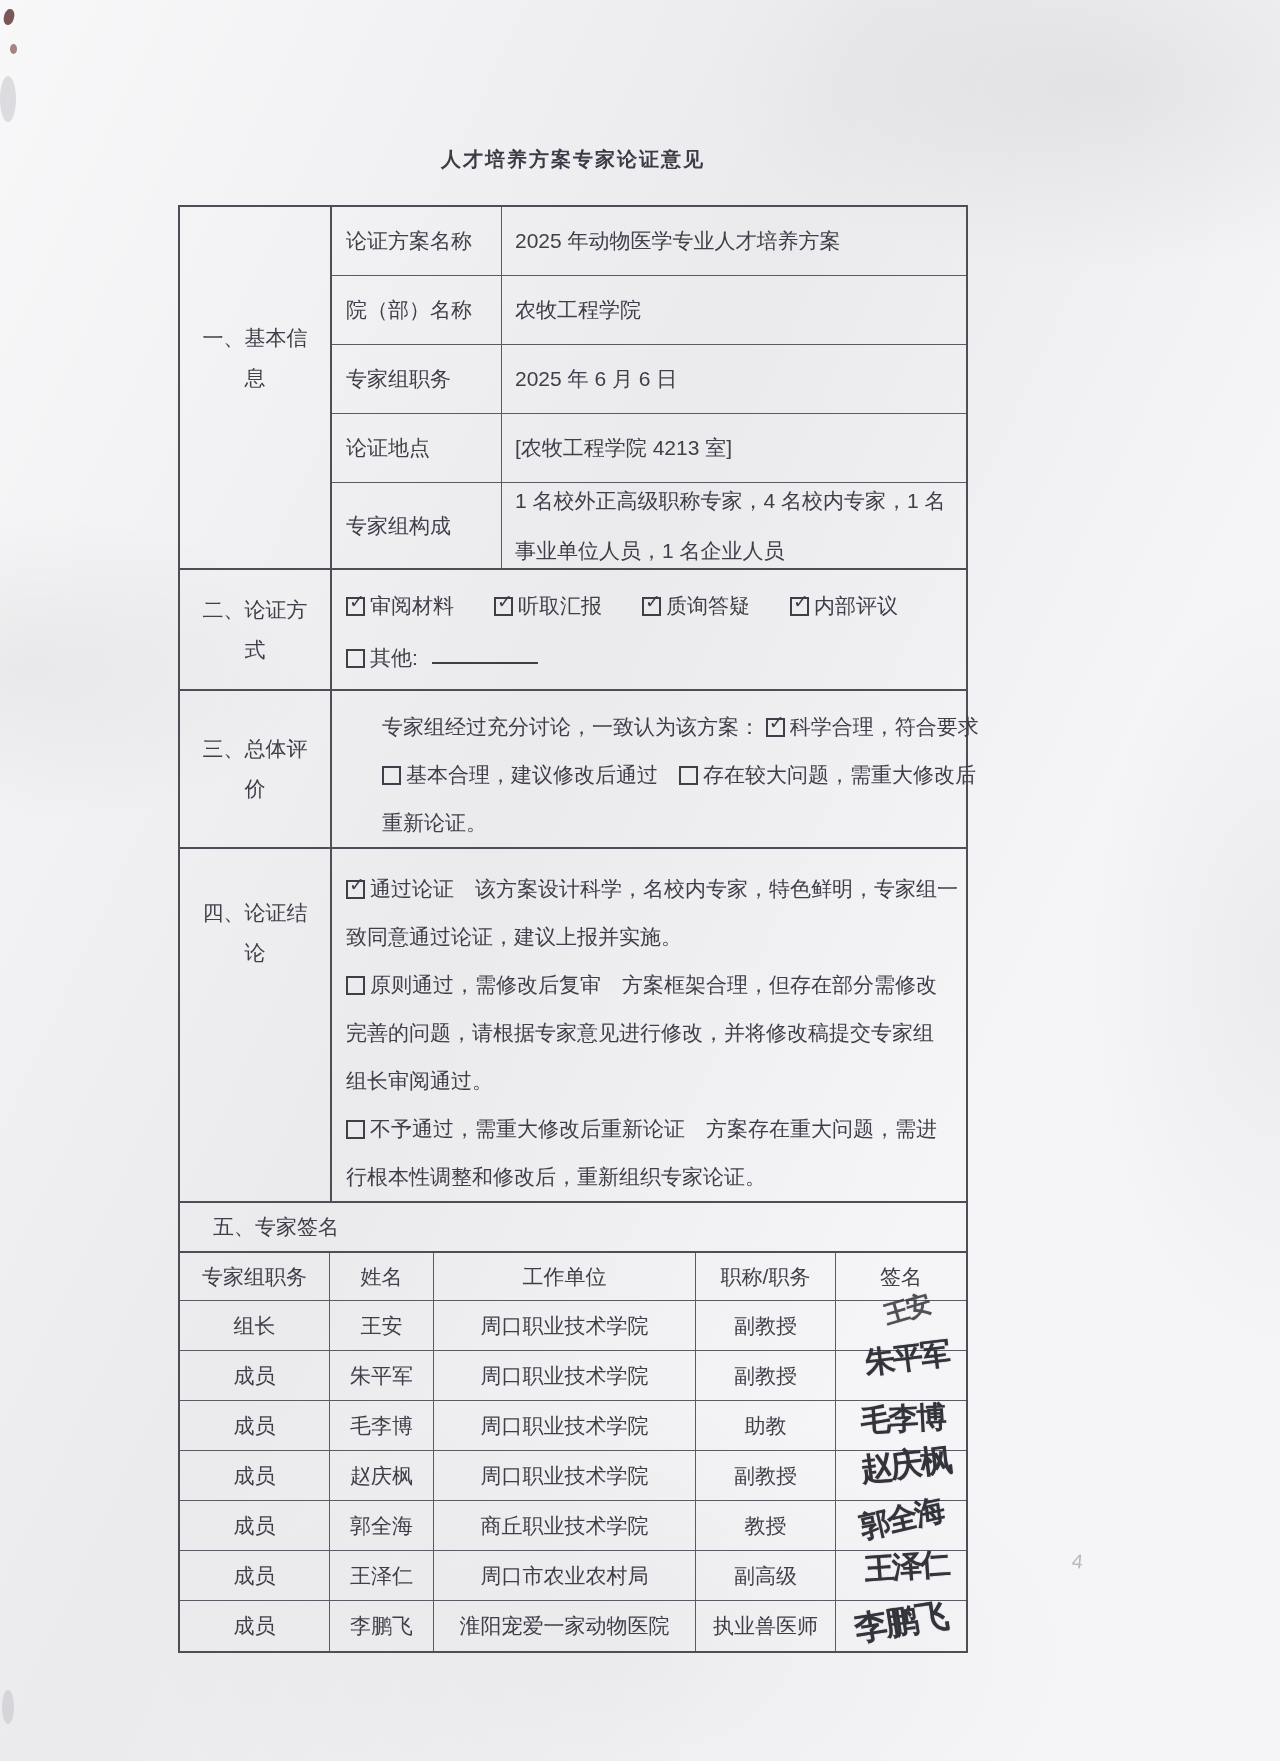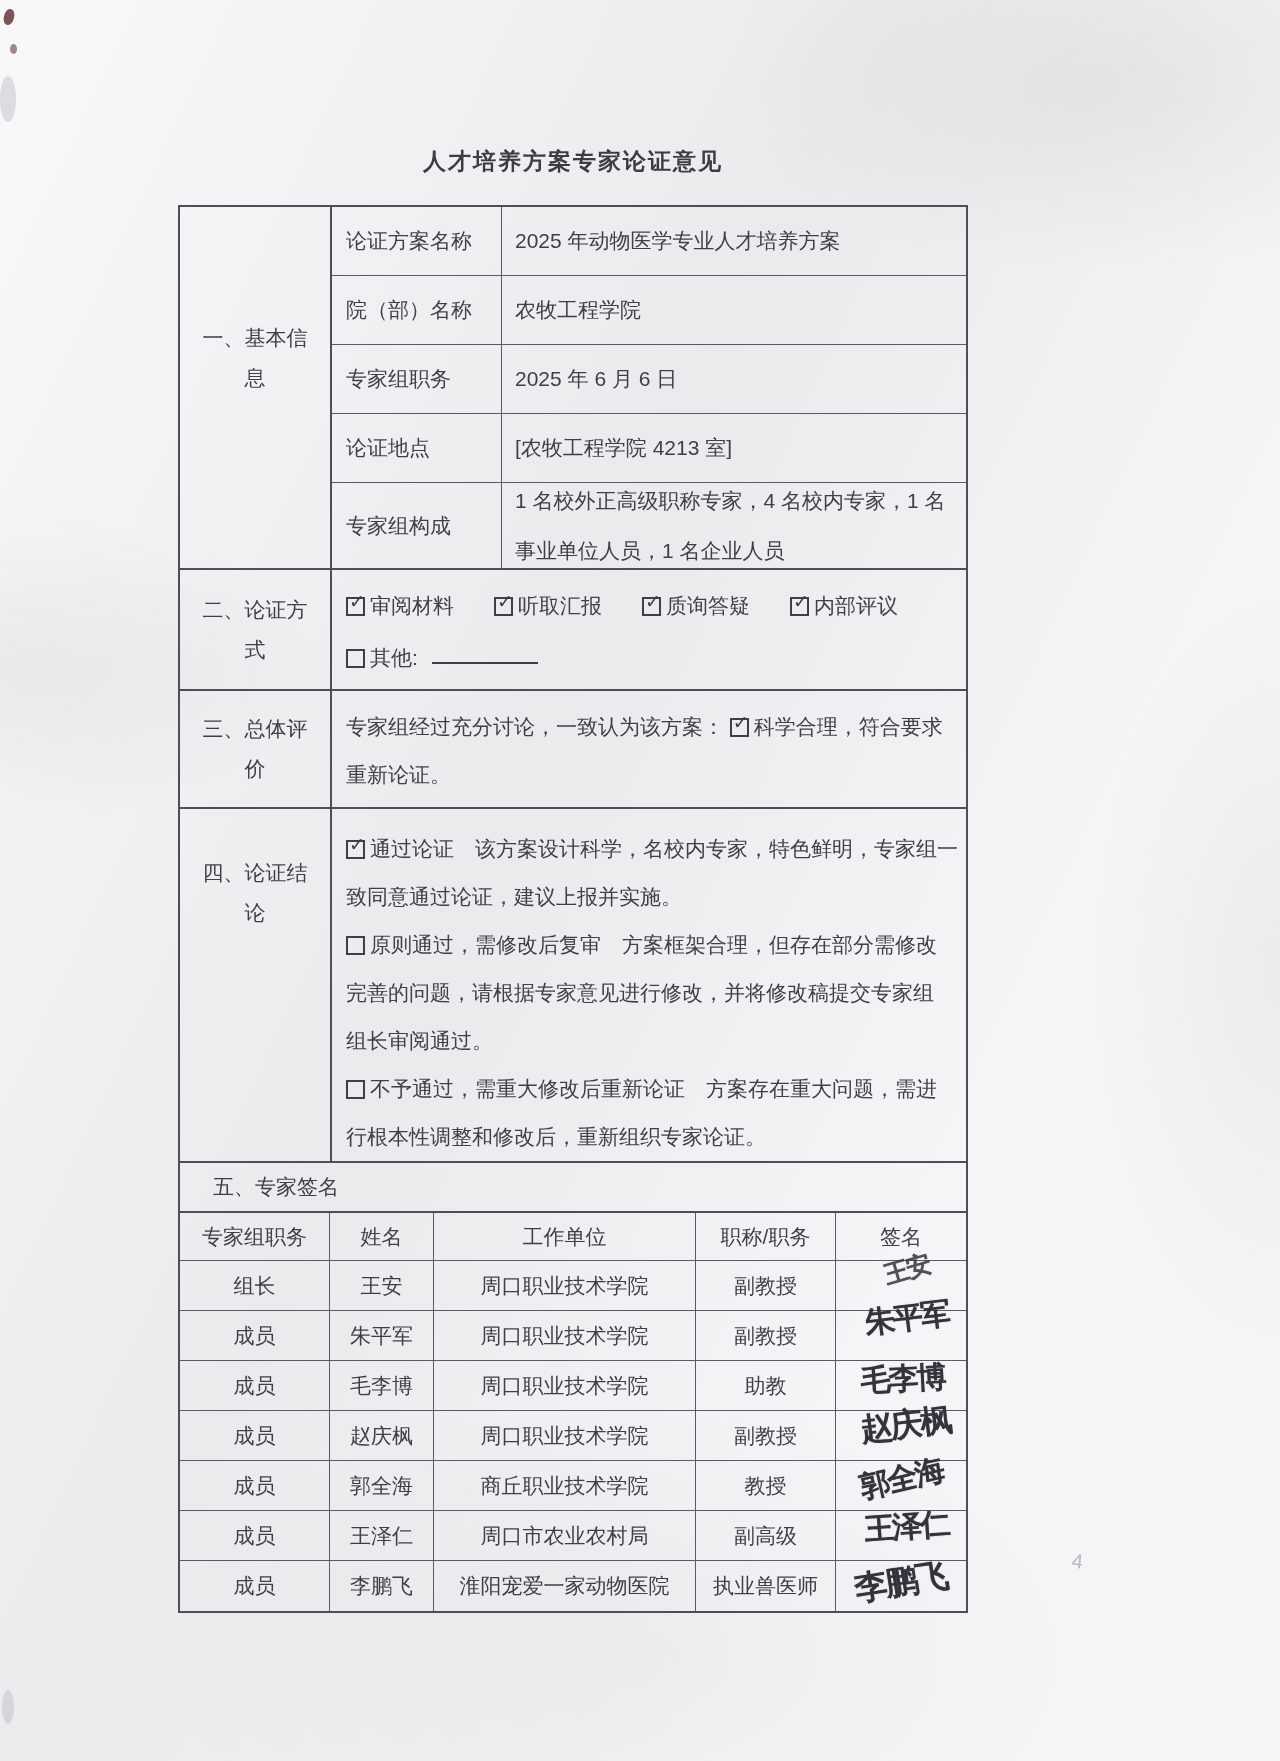--- a/index.html
+++ b/index.html
@@ -22,21 +22,21 @@
       linear-gradient(115deg, rgba(255,255,255,.55), rgba(0,0,0,.025) 42%, rgba(255,255,255,.35) 72%),
       var(--paper);
   }
   .artifact{position:absolute;}
   .a1{left:4px;top:9px;width:10px;height:16px;background:#5c2d2d;border-radius:45%;transform:rotate(14deg);opacity:.8;}
   .a2{left:10px;top:44px;width:7px;height:10px;background:#6a3a36;border-radius:50%;opacity:.6;}
   .a3{left:0;top:76px;width:16px;height:46px;background:rgba(60,60,75,.14);border-radius:50%;}
   .a4{left:2px;top:1690px;width:12px;height:34px;background:rgba(60,60,75,.12);border-radius:50%;}
   .title{
     position:absolute;left:178px;top:146px;width:790px;text-align:center;
-    font-size:23px;font-weight:bold;letter-spacing:2px;color:var(--title-ink);
+    font-size:20px;font-weight:bold;letter-spacing:2px;color:var(--title-ink);
   }
   .form{
     position:absolute;left:178px;top:205px;width:790px;
     border:2px solid var(--border);font-size:21px;background:transparent;
   }
   .sec{display:flex;border-bottom:2px solid var(--border);}
   .sec-label{
     flex:0 0 152px;display:flex;align-items:center;justify-content:center;
     border-right:2px solid var(--border);text-align:center;padding:4px 20px;line-height:40px;
   }
@@ -48,21 +48,21 @@
   .b-row:last-child{height:85px;border-bottom:none;}
   .b-field{flex:0 0 170px;border-right:1.5px solid var(--border-light);display:flex;align-items:center;padding-left:14px;}
   .b-value{flex:1;display:flex;align-items:center;padding-left:13px;white-space:pre-line;line-height:50px;}
   
   .sec2 .sec-body{padding:10px 0 5px 14px;}
   .sec2 .rline{height:52px;}
   .opt{margin-right:40px;white-space:nowrap;}
   .blank{display:inline-block;width:106px;border-bottom:2px solid var(--ink);margin-left:8px;transform:translateY(5px);height:1px;}
   
   .rline{height:48px;display:flex;align-items:center;white-space:pre;}
-  .sec3 .sec-body{padding:12px 0 8px 14px;}
+  .sec3 .sec-body{padding:12px 0 0 14px;margin-left:36px;}
   .sec4 .sec-body{padding:16px 0 0 14px;}
   
   .cb{display:inline-block;width:19px;height:19px;border:2px solid var(--ink);position:relative;margin-right:5px;vertical-align:-3px;flex:none;}
   .cb .tick{position:absolute;left:1px;top:-7px;font-size:19px;font-weight:bold;line-height:1;}
   
   .sec5-label{height:50px;display:flex;align-items:center;padding-left:33px;border-bottom:2px solid var(--border);}
   .sig-table{display:grid;grid-template-columns:150px 104px 262px 140px auto;grid-template-rows:48px;grid-auto-rows:50px;}
   .sg-cell{
     display:flex;align-items:center;justify-content:center;text-align:center;
     border-right:1.5px solid var(--border-light);border-bottom:1.5px solid var(--border-light);
@@ -134,20 +134,21 @@
         <div class="rline" id="method-other"><span class="cb"></span><span>其他: </span><span class="blank"></span></div>
       </div>
     </div>
 
     <div class="sec sec3">
       <div class="sec-label">
         <span class="lbl">三、总体评价</span>
       </div>
       <div class="sec-body" id="eval-lines">
           <div class="rline"><span>专家组经过充分讨论，一致认为该方案： </span><span class="cb checked"><span class="tick">✓</span></span><span>科学合理，符合要求</span></div>
+          <div class="rline"><span class="cb"></span><span>基本合理，建议修改后通过　</span><span class="cb"></span><span>存在较大问题，需重大修改后</span></div>
           <div class="rline"><span>重新论证。</span></div>
         </div>
     </div>
 
     <div class="sec sec4">
       <div class="sec-label">
         <span class="lbl">四、论证结论</span>
       </div>
       <div class="sec-body" id="concl-lines">
           <div class="rline"><span class="cb checked"><span class="tick">✓</span></span><span>通过论证　该方案设计科学，名校内专家，特色鲜明，专家组一</span></div>

